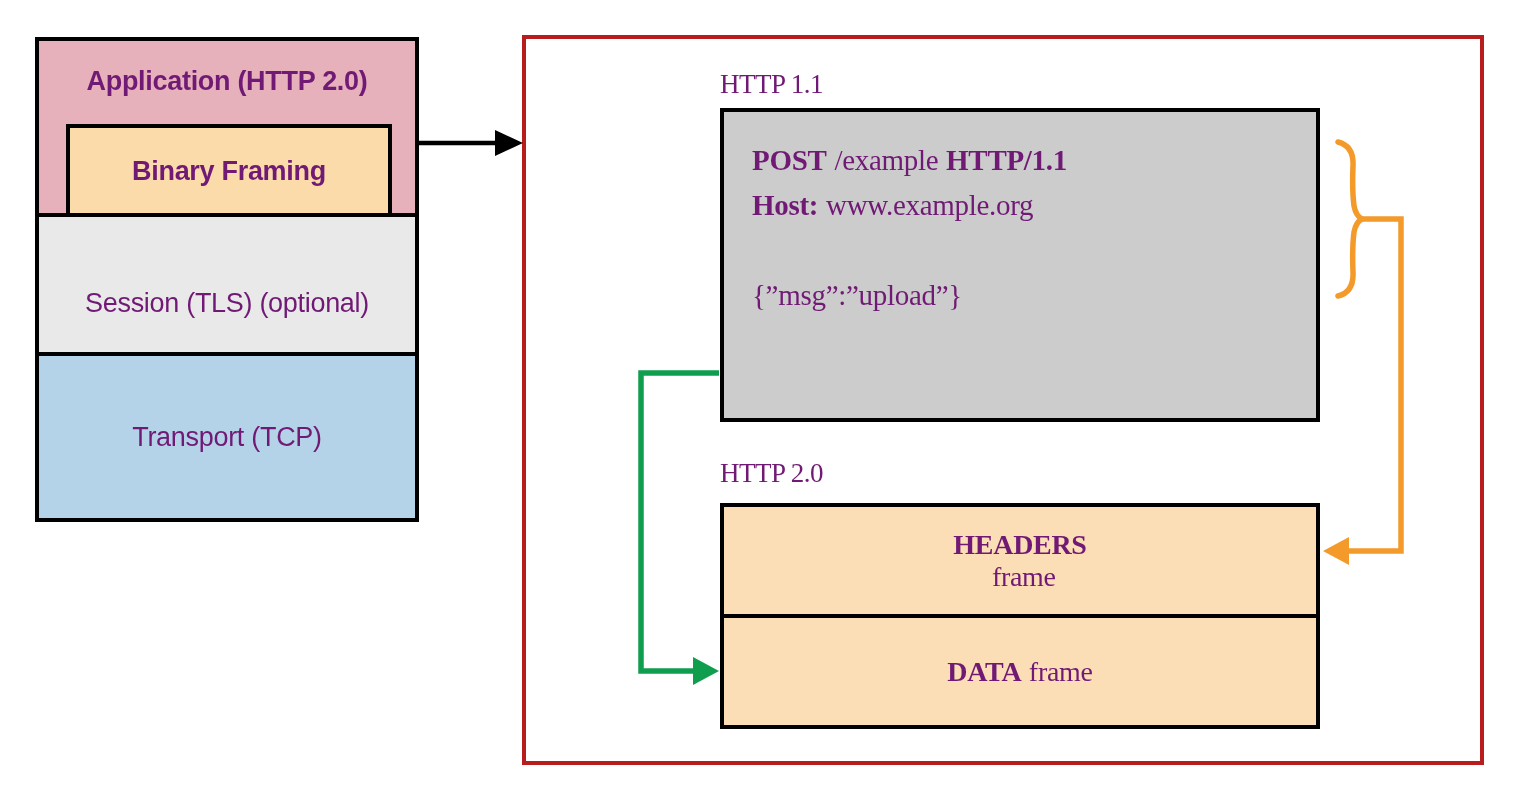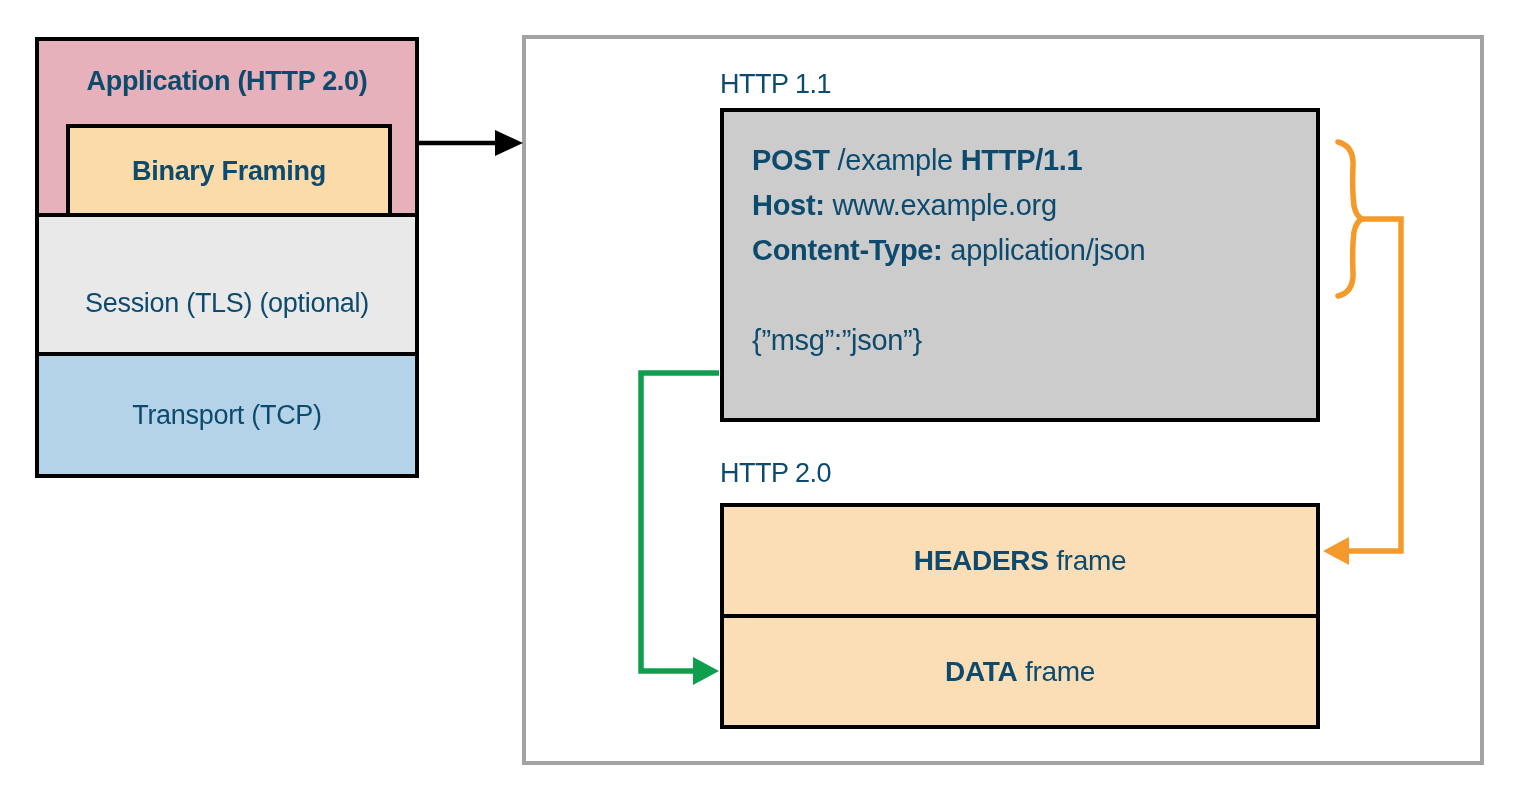--- a/index.html
+++ b/index.html
@@ -1,58 +1,58 @@
 <!DOCTYPE html>
 <html><head>
 <meta charset="utf-8">
 <style>
   html,body{margin:0;padding:0;background:#ffffff;}
   .canvas{
     position:relative;
     width:1520px;height:804px;
     background:#ffffff;
     font-family:"Liberation Sans","DejaVu Sans",sans-serif;
-    color:#0c4a6e;
+    color:#701a75;
     overflow:hidden;
     letter-spacing:-0.3px;
   }
   .abs{position:absolute;box-sizing:border-box;}
   .bordered{border:4px solid #000;}
   .center{display:flex;align-items:center;justify-content:center;text-align:center;}
 
   
   .stack{left:35px;top:37px;width:384px;height:595px;}
   .layer{left:0;width:384px;border:4px solid #000;}
   .layer-app{top:0;height:180px;background:#e6b1ba;}
   .layer-session{top:176px;height:181px;background:#e9e9e9;}
-  .layer-transport{top:315px;height:126px;background:#b4d3e9;}
+  .layer-transport{top:315px;height:170px;background:#b4d3e9;}
   .layer-network{top:455px;height:140px;background:#aedcc0;}
   .app-label{height:80px;font-size:27px;font-weight:700;}
   .layer-label{width:100%;height:100%;font-size:27px;}
   .bf-box{left:31px;top:87px;width:326px;height:94px;background:#fbdbaa;
           border:4px solid #000;font-size:27px;font-weight:700;text-align:center;}
 
   
-  .detail-box{left:522px;top:35px;width:962px;height:730px;border:4px solid #a3a3a3;background:#fff;}
+  .detail-box{left:522px;top:35px;width:962px;height:730px;border:4px solid #b91c1c;background:#fff;font-family:Liberation Serif, serif;}
   .panel-label{font-size:27px;letter-spacing:-0.5px;}
   .http11-label{left:194px;top:30px;}
   .http20-label{left:194px;top:419px;}
 
   .request-box{left:194px;top:69px;width:600px;height:314px;background:#cccccc;
                border:4px solid #000;padding:26px 10px 0 28px;font-size:29px;}
   .req-line{line-height:45px;white-space:nowrap;}
   .req-spacer{height:45px;}
   .k{font-weight:700;}
   .v{margin-left:0.27em;}
 
   .frames-box{left:194px;top:464px;width:600px;height:226px;border:4px solid #000;
               display:flex;flex-direction:column;}
   .frame-row{flex:1;background:#fcdeb6;display:flex;align-items:center;justify-content:center;
              font-size:28px;white-space:nowrap;}
-  .frame-row.first{border-bottom:4px solid #000;}
+  .frame-row.first{border-bottom:4px solid #000;flex-direction:column;}
   .frame-name{font-weight:700;}
   .frame-suffix{margin-left:0.27em;}
 
   
   .overlay{left:0;top:0;width:1520px;height:804px;pointer-events:none;}
 </style>
 </head>
 <body>
 
 <div class="canvas">
@@ -76,25 +76,22 @@
 
     <div class="abs panel-label http11-label">HTTP 1.1</div>
 
     <div class="abs request-box">
       <div class="req-line">
         <span class="k">POST</span><span class="v">/example</span><span class="k v">HTTP/1.1</span>
       </div>
       <div class="req-line">
         <span class="k">Host:</span><span class="v">www.example.org</span>
       </div>
-      <div class="req-line">
-        <span class="k">Content-Type:</span><span class="v">application/json</span>
-      </div>
       <div class="req-spacer"></div>
-      <div class="req-line">{”msg”:”json”}</div>
+      <div class="req-line">{”msg”:”upload”}</div>
     </div>
 
     <div class="abs panel-label http20-label">HTTP 2.0</div>
 
     <div class="abs frames-box">
       <div class="frame-row first">
         <span class="frame-name">HEADERS</span>
         <span class="frame-suffix">frame</span>
       </div>
       <div class="frame-row">

